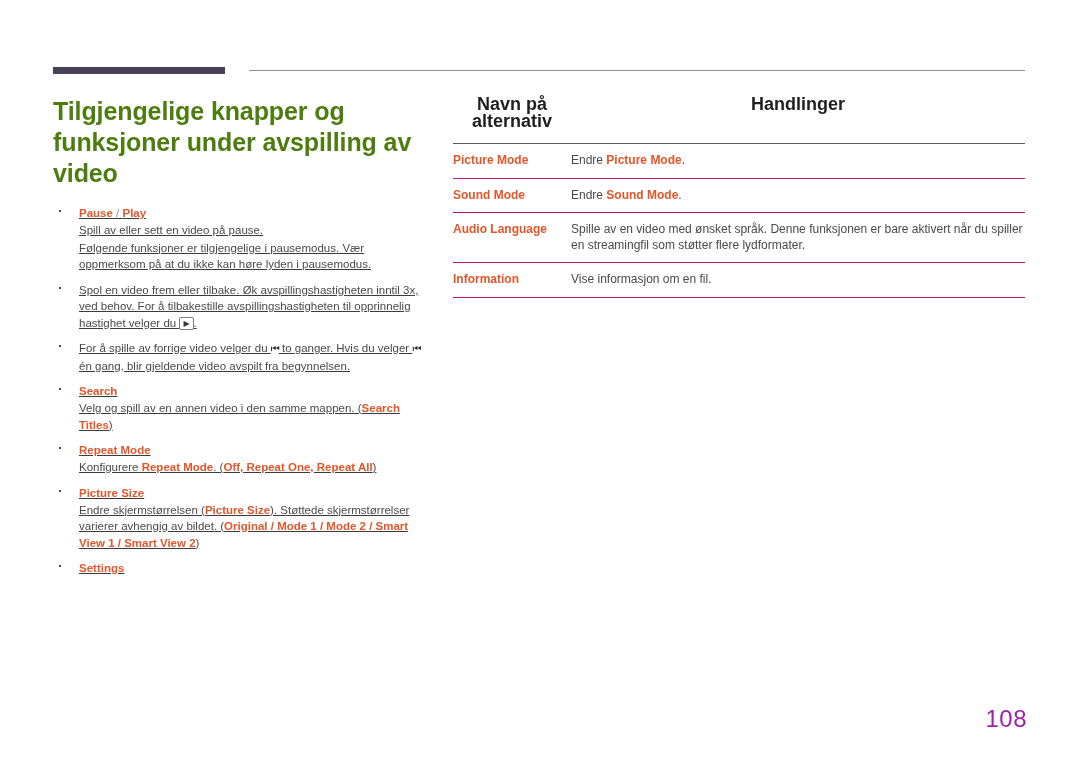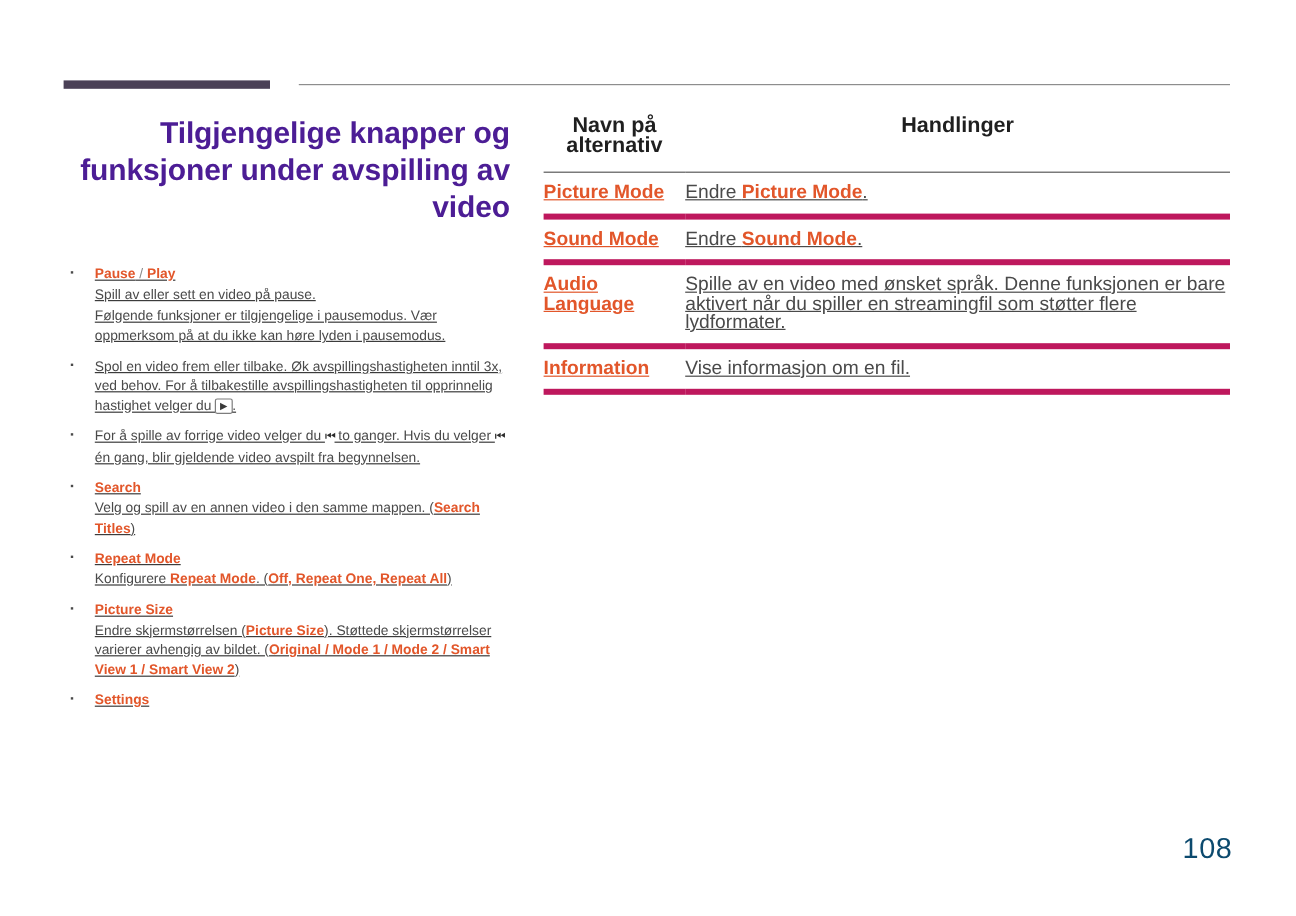--- a/index.html
+++ b/index.html
@@ -50,24 +50,23 @@
   .left-col {
     position: absolute;
     left: 53px;
     top: 96px;
     width: 372px;
   }
   .doc-title {
     font-size: 25px;
     line-height: 31px;
     font-weight: bold;
-    color: #4c1d95;
-    margin: 0 0 32px 0;
+    color: #4d7c0f;
+    margin: 0 0 16px 0;
     letter-spacing: -0.1px;
-    text-align: right;
   }
   .intro {
     font-size: 11.5px;
     line-height: 16px;
     color: #4a4a4a;
     margin: 0 0 10px 0;
   }
   .intro b { color: #2b2b2b; font-weight: bold; }
 
   .bullet-list { margin: 0; padding: 0; list-style: none; text-decoration: underline; }
@@ -132,42 +131,41 @@
     text-align: center;
     font-size: 18px;
     line-height: 17px;
     font-weight: bold;
     color: #1f1f1f;
     padding: 0 0 13px 0;
     vertical-align: top;
   }
   table.opt-table thead tr { border-bottom: 1.6px solid #5a5a5a; }
   table.opt-table td {
-    font-size: 16px;
+    font-size: 12px;
     line-height: 15.5px;
     color: #4a4a4a;
     padding: 9px 0 9px 0;
     vertical-align: top;
-    border-bottom: 5px solid #be185d;
-    text-decoration: underline;
+    border-bottom: 1px solid #be185d;
   }
   table.opt-table td.name {
     color: #e2562a;
     font-weight: bold;
   }
   table.opt-table td.action b { color: #e2562a; font-weight: bold; }
   .col-name { width: 118px; }
 
   
   .page-number {
     position: absolute;
     right: 53px;
-    bottom: 41px;
+    bottom: 30px;
     font-size: 24px;
-    color: #0c4a6e;
+    color: #a21caf;
     letter-spacing: 0.5px;
     font-weight: normal;
   }
 </style>
 </head>
 <body>
 
 <div class="page">
 
   <div class="rule-row">

